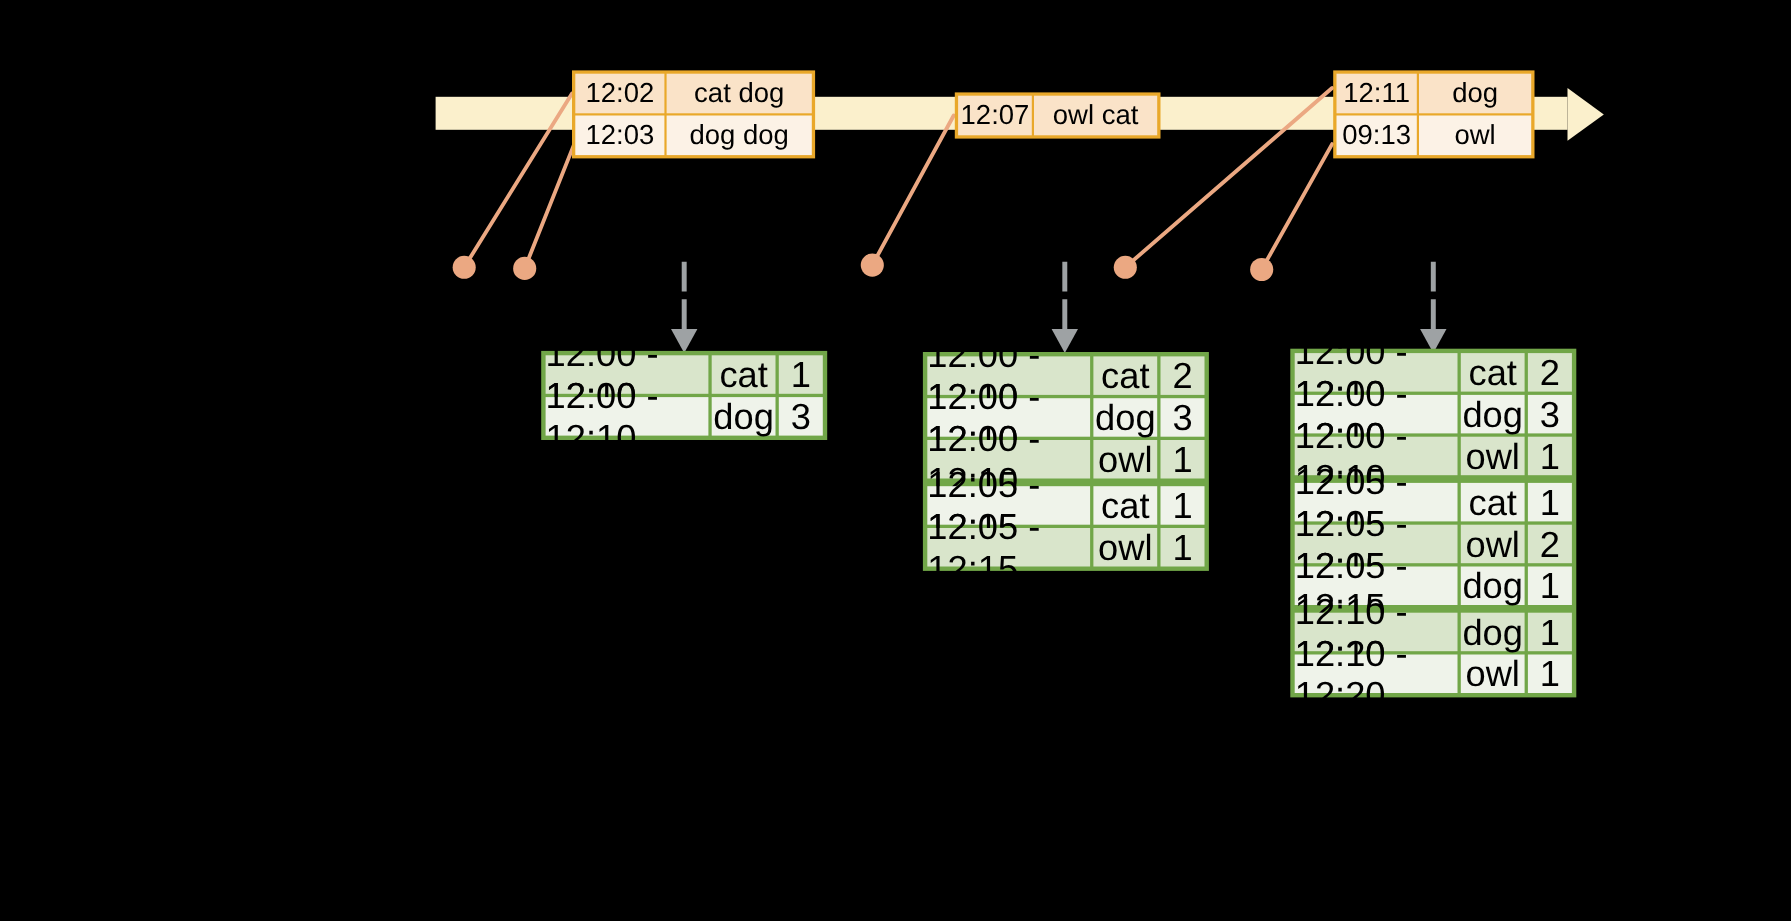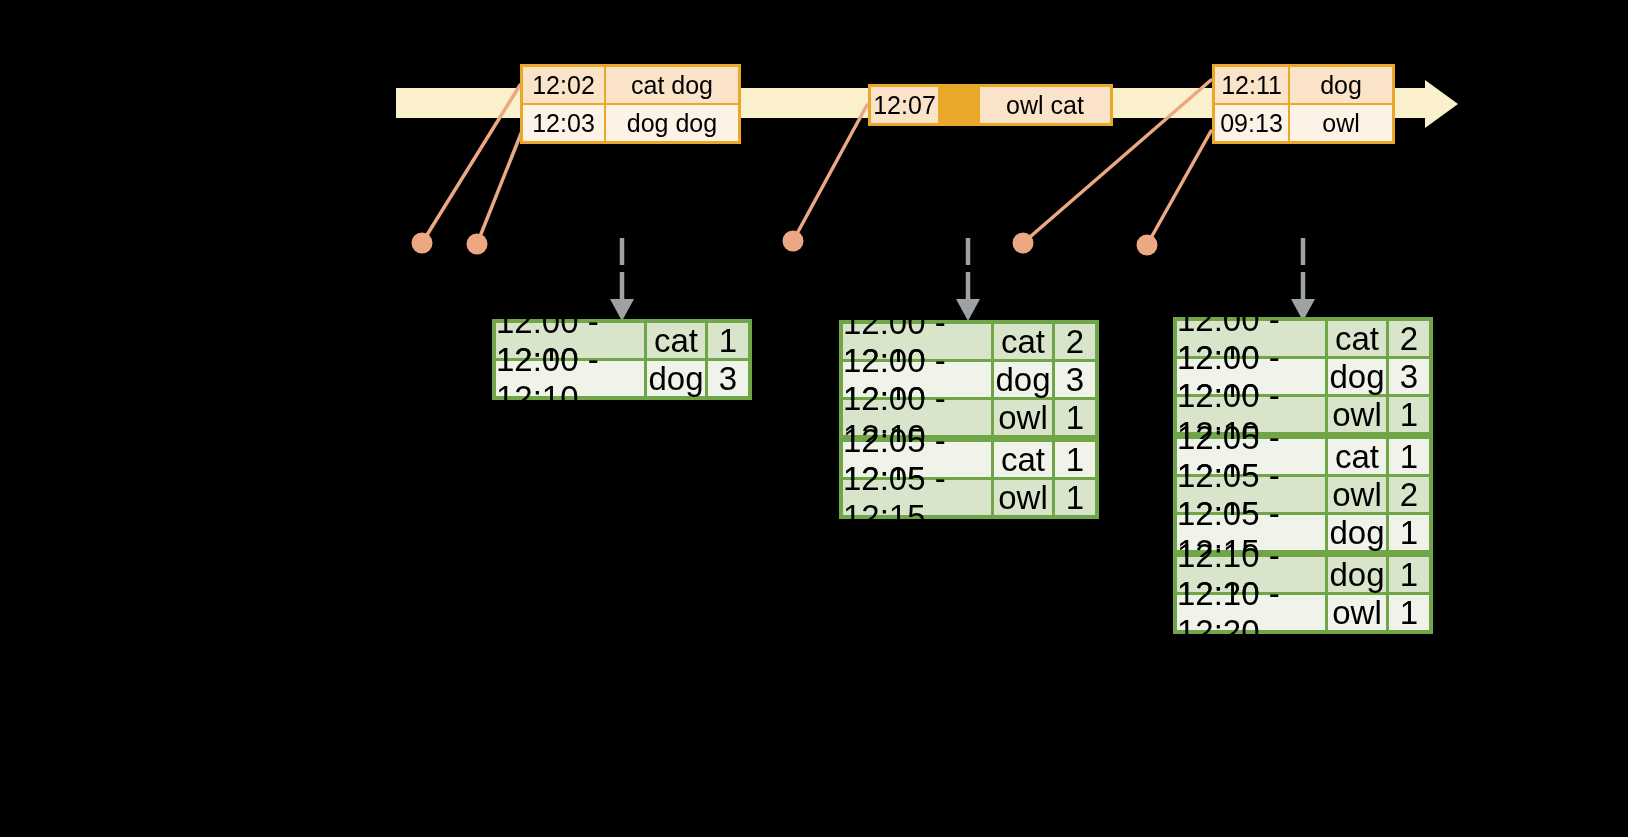--- a/index.html
+++ b/index.html
@@ -15,21 +15,21 @@
   
   .overlay{position:absolute;left:0;top:0;}
 
   
   .etable{position:absolute;background:#E9A82A;padding:3px;display:flex;flex-direction:column;gap:2px;}
   .erow{display:flex;gap:2px;}
   .ecell{height:36px;display:flex;align-items:center;justify-content:center;font-size:25px;}
   .e-dark{background:#FAE3C8;}
   .e-light{background:#FCF2E6;}
   .et1 .c-time{width:81px;}  .et1 .c-words{width:132px;}
-  .et2 .c-time{width:67px;}  .et2 .c-words{width:130px;margin-left:40px;}
+  .et2 .c-time{width:67px;}  .et2 .c-words{width:112px;}
   .et3 .c-time{width:73px;}  .et3 .c-words{width:102px;}
 
   
   .gtable{position:absolute;background:#71A648;padding:4px;display:flex;flex-direction:column;gap:7px;}
   .ggroup{display:flex;flex-direction:column;gap:3px;}
   .grow{display:flex;gap:3px;}
   .gcell{height:35px;display:flex;align-items:center;justify-content:center;font-size:33px;}
   .c-win{width:148px;}
   .c-word{width:58px;text-align:right;}
   .c-count{width:40px;}

